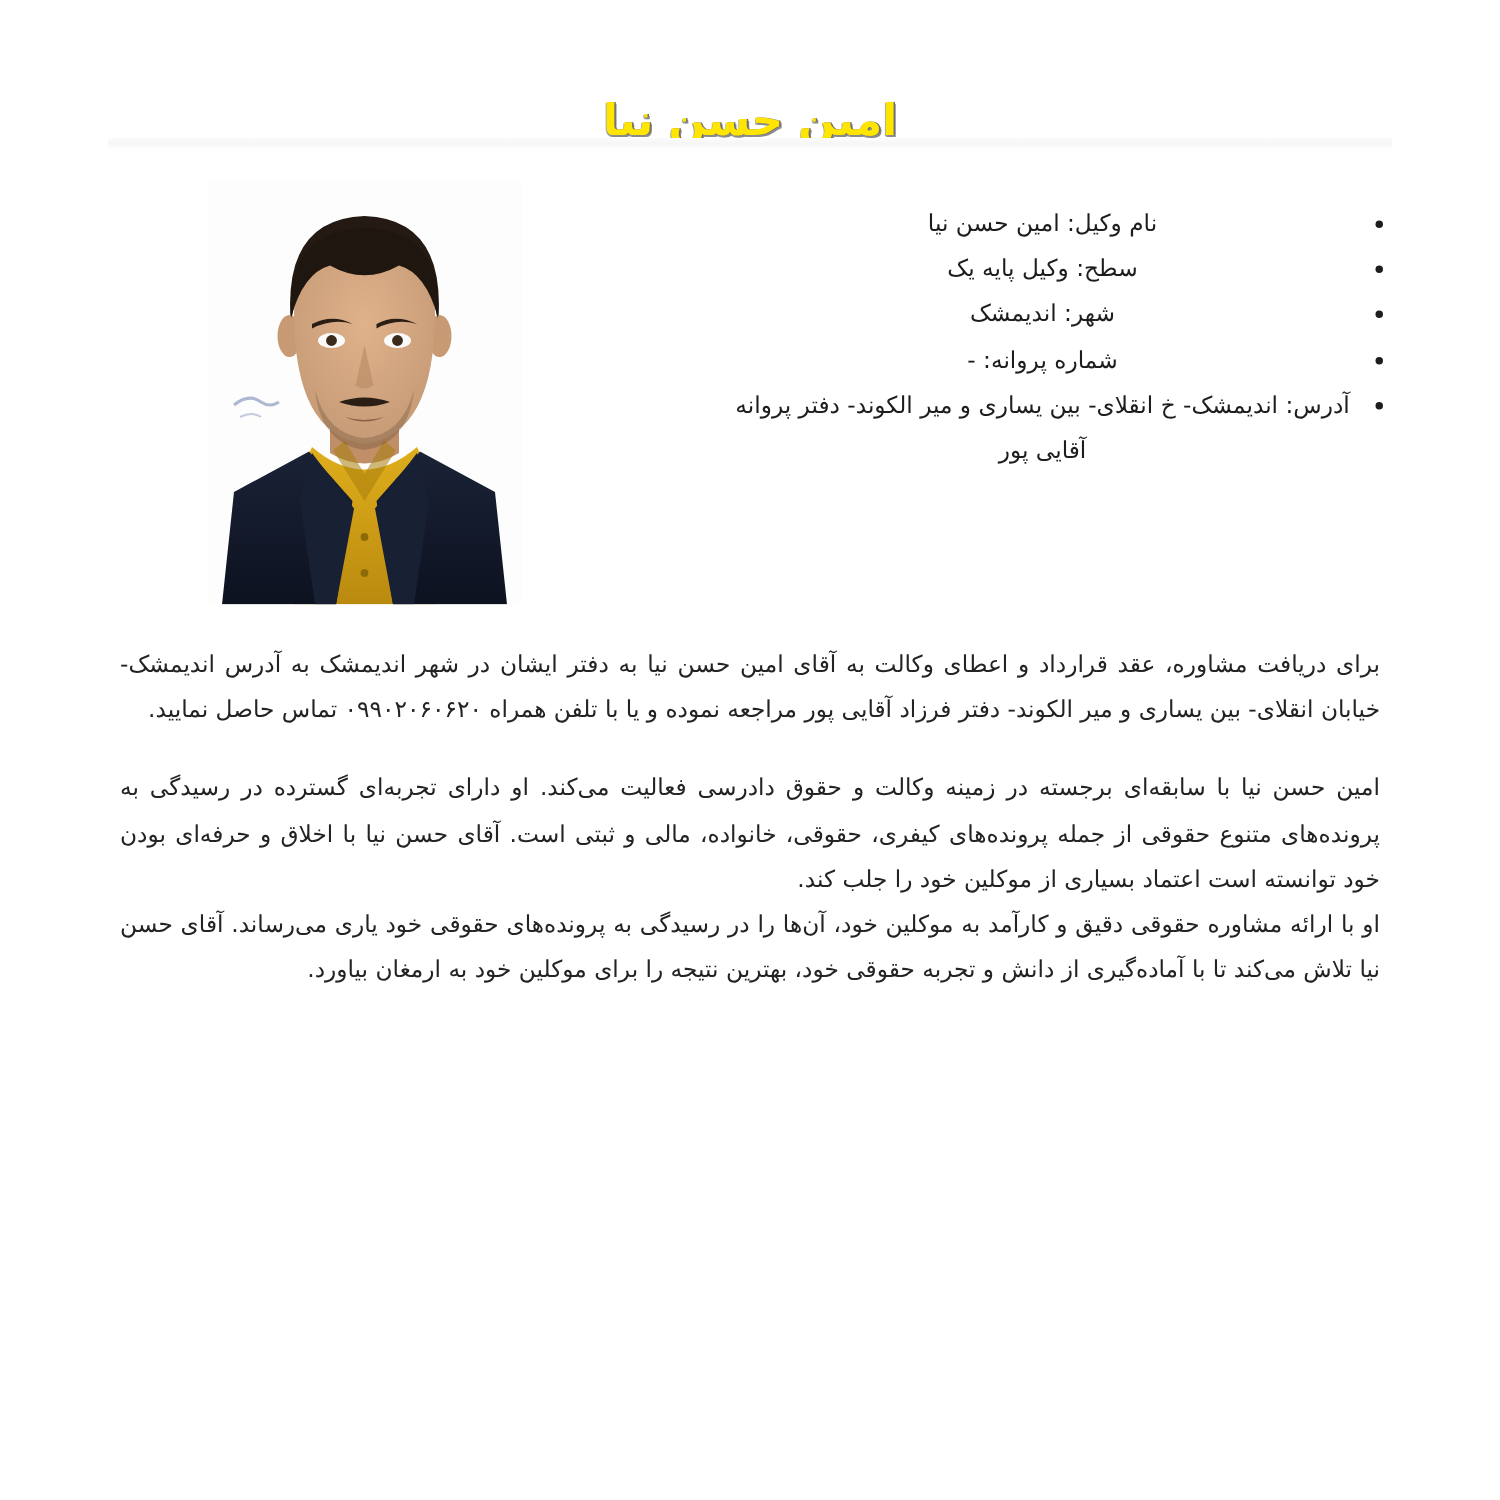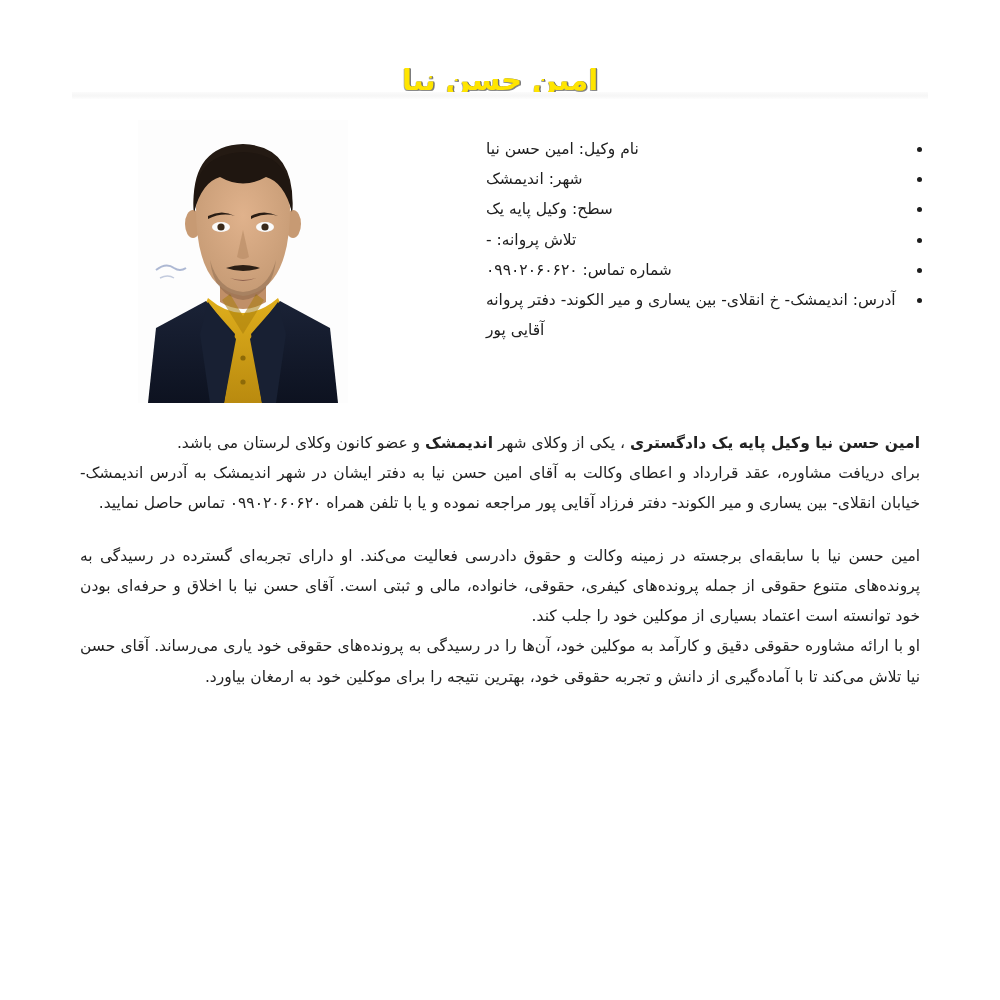--- a/index.html
+++ b/index.html
@@ -79,21 +79,21 @@
 
   .bullet-list {
     position: absolute;
     right: 72px;
     top: 16px;
     width: 420px;
     margin: 0;
     padding: 0 22px 0 0;
     list-style: none;
     direction: rtl;
-    text-align: left;
+    text-align: center;
   }
   .bullet-list li {
     font-size: 15.5px;
     line-height: 1.95;
     color: #1d1d1d;
     position: relative;
     padding-right: 2px;
   }
   .bullet-list li::before {
     content: "";
@@ -199,31 +199,29 @@
 
         <path d="M72 140 Q76 176 105 180 Q134 176 138 140 Q130 170 105 172 Q80 170 72 140 Z" fill="#3a2a1c" opacity="0.22"></path>
 
         <path d="M18 150 q10 -8 18 -2 q6 4 12 0" stroke="#6b7fb0" stroke-width="2" fill="none" opacity="0.55"></path>
         <path d="M22 158 q8 -4 14 0" stroke="#6b7fb0" stroke-width="1.4" fill="none" opacity="0.4"></path>
       </svg>
     </div>
 
     <ul class="bullet-list">
       <li>نام وکیل: امین حسن نیا</li>
+      <li>سطح: وکیل پایه یک</li>
       <li>شهر: اندیمشک</li>
-      <li>سطح: وکیل پایه یک</li>
-      <li>تلاش پروانه: -</li>
-      <li>شماره تماس: ۰۹۹۰۲۰۶۰۶۲۰</li>
+      <li>شماره پروانه: -</li>
       <li>آدرس: اندیمشک- خ انقلای- بین یساری و میر الکوند- دفتر پروانه آقایی پور</li>
     </ul>
   </div>
 
   <div class="body-text">
 
-    <p class="para"><span class="bold">امین حسن نیا وکیل پایه یک دادگستری</span><span> ، یکی از وکلای شهر </span><span class="bold">اندیمشک</span><span> و عضو کانون وکلای لرستان می باشد.</span></p>
 
     <p class="para">برای دریافت مشاوره، عقد قرارداد و اعطای وکالت به آقای امین حسن نیا به دفتر ایشان در شهر اندیمشک به آدرس اندیمشک- خیابان انقلای- بین یساری و میر الکوند- دفتر فرزاد آقایی پور مراجعه نموده و یا با تلفن همراه ۰۹۹۰۲۰۶۰۶۲۰ تماس حاصل نمایید.</p>
 
     <div class="block-gap"></div>
 
     <p class="para">امین حسن نیا با سابقه‌ای برجسته در زمینه وکالت و حقوق دادرسی فعالیت می‌کند. او دارای تجربه‌ای گسترده در رسیدگی به پرونده‌های متنوع حقوقی از جمله پرونده‌های کیفری، حقوقی، خانواده، مالی و ثبتی است. آقای حسن نیا با اخلاق و حرفه‌ای بودن خود توانسته است اعتماد بسیاری از موکلین خود را جلب کند.</p>
     <p class="para">او با ارائه مشاوره حقوقی دقیق و کارآمد به موکلین خود، آن‌ها را در رسیدگی به پرونده‌های حقوقی خود یاری می‌رساند. آقای حسن نیا تلاش می‌کند تا با آماده‌گیری از دانش و تجربه حقوقی خود، بهترین نتیجه را برای موکلین خود به ارمغان بیاورد.</p>
 
     <div class="block-gap"></div>
 

